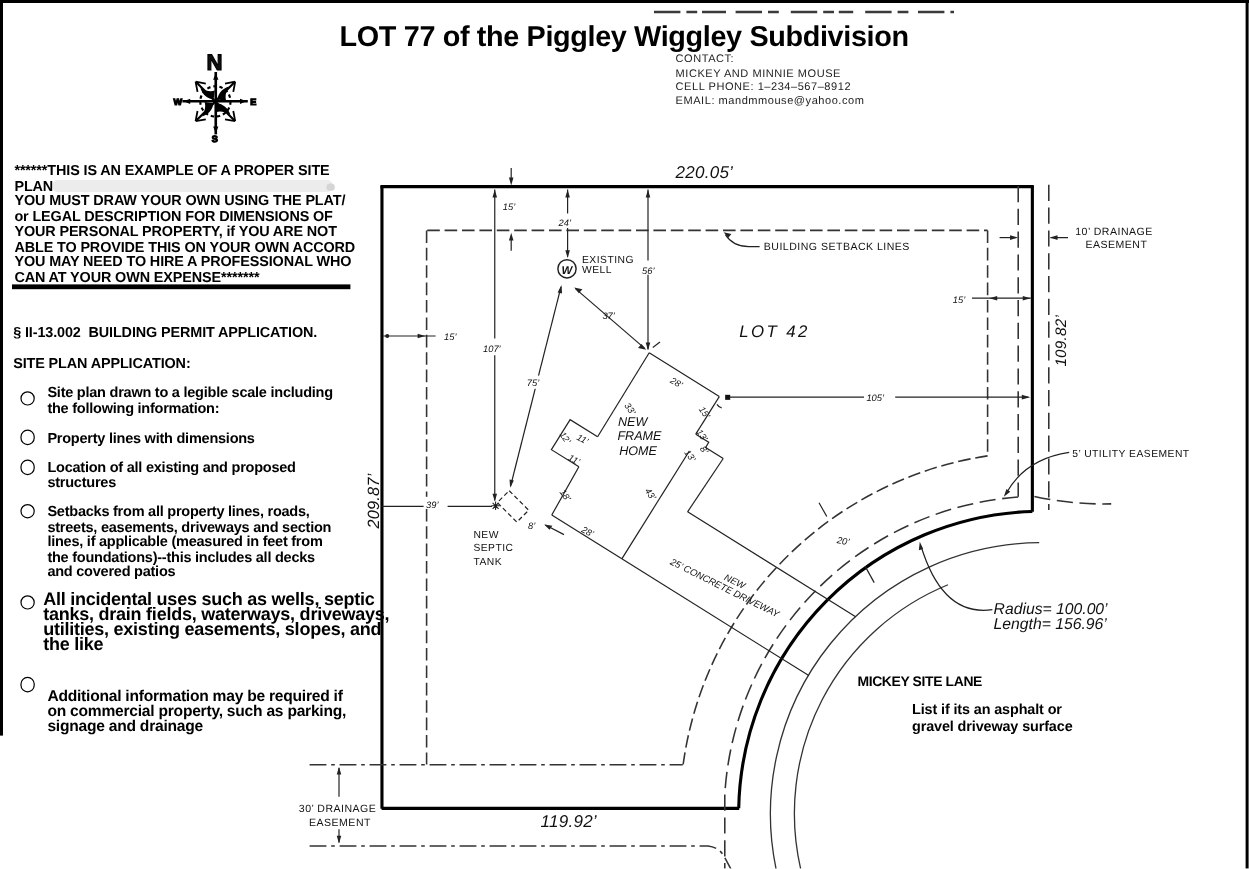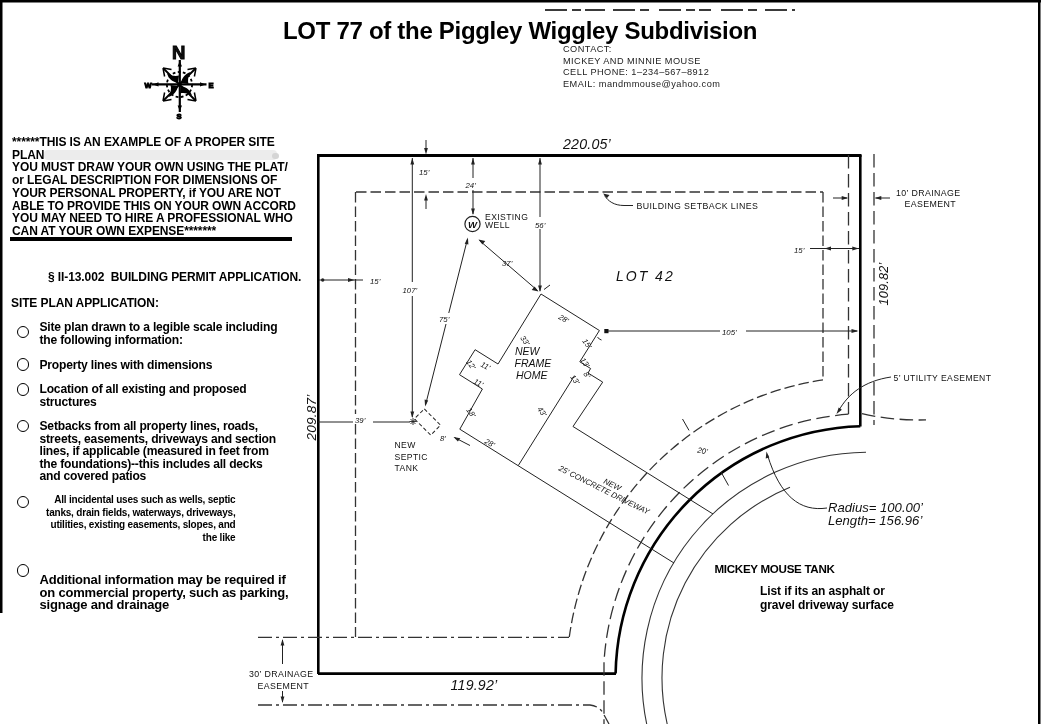--- a/index.html
+++ b/index.html
@@ -270,40 +270,40 @@
 
 <div class="t" style="left:563px;top:44px;font-size:9.2px;line-height:11.6px;letter-spacing:0.45px;color:#222;">CONTACT:<br>MICKEY AND MINNIE MOUSE<br>CELL PHONE: 1–234–567–8912<br>EMAIL: mandmmouse@yahoo.com</div>
 
 <div class="t" style="left:44px;top:150px;width:233px;height:10px;background:#ececec;border-radius:4px;"></div>
 <div class="t" style="left:272px;top:153px;width:7px;height:6px;background:#d5d5d5;border-radius:3px;"></div>
 
 <div class="t b" style="left:12px;top:136px;font-size:12px;line-height:12.72px;letter-spacing:-0.1px;">******THIS IS AN EXAMPLE OF A PROPER SITE<br>PLAN<br>YOU MUST DRAW YOUR OWN USING THE PLAT/<br>or LEGAL DESCRIPTION FOR DIMENSIONS OF<br>YOUR PERSONAL PROPERTY, if YOU ARE NOT<br>ABLE TO PROVIDE THIS ON YOUR OWN ACCORD<br>YOU MAY NEED TO HIRE A PROFESSIONAL WHO<br>CAN AT YOUR OWN EXPENSE*******</div>
 
 <div class="t" style="left:10px;top:237px;width:282px;height:3.6px;background:#000;"></div>
 
-<div class="t b" style="left:11px;top:270px;font-size:12px;letter-spacing:-0.1px;margin-left:37px;">§ II-13.002&nbsp; BUILDING PERMIT APPLICATION.</div>
+<div class="t b" style="left:11px;top:270px;font-size:12px;letter-spacing:-0.1px;">§ II-13.002&nbsp; BUILDING PERMIT APPLICATION.</div>
 
 <div class="t b" style="left:11px;top:295.5px;font-size:12px;letter-spacing:-0.1px;">SITE PLAN APPLICATION:</div>
 
 <div class="t b" style="left:39.5px;top:321px;font-size:12.1px;line-height:12.5px;letter-spacing:-0.2px;">Site plan drawn to a legible scale including<br>the following information:</div>
 
 <div class="t b" style="left:39.5px;top:358.3px;font-size:12.1px;letter-spacing:-0.2px;text-align:center;">Property lines with dimensions</div>
 
 <div class="t b" style="left:39.5px;top:420.3px;font-size:12.1px;line-height:12.5px;letter-spacing:-0.2px;">Setbacks from all property lines, roads,<br>streets, easements, driveways and section<br>lines, if applicable (measured in feet from<br>the foundations)--this includes all decks<br>and covered patios</div>
 
 <div class="t b" style="left:39.5px;top:383.3px;font-size:12.1px;line-height:12.5px;letter-spacing:-0.2px;">Location of all existing and proposed<br>structures</div>
 
-<div class="t b" style="left:46px;top:494.1px;font-size:10px;line-height:12.5px;letter-spacing:-0.2px;text-align:right;">All incidental uses such as wells, septic<br>tanks, drain fields, waterways, driveways,<br>utilities, existing easements, slopes, and<br>the like</div>
+<div class="t b" style="left:36px;top:494.1px;font-size:15px;line-height:12.5px;letter-spacing:-0.2px;">All incidental uses such as wells, septic<br>tanks, drain fields, waterways, driveways,<br>utilities, existing easements, slopes, and<br>the like</div>
 
 <div class="t b" style="left:39.5px;top:574px;font-size:13px;line-height:12.5px;letter-spacing:-0.2px;">Additional information may be required if<br>on commercial property, such as parking,<br>signage and drainage</div>
 
 <div class="t" style="left:16.6px;top:325.6px;width:10.5px;height:10.5px;border:1.9px solid #000;border-radius:50%;"></div>
 <div class="t" style="left:16.6px;top:358.1px;width:10.5px;height:10.5px;border:1.9px solid #000;border-radius:50%;"></div>
 <div class="t" style="left:16.6px;top:383px;width:10.5px;height:10.5px;border:1.9px solid #000;border-radius:50%;"></div>
 <div class="t" style="left:16.6px;top:419.7px;width:10.5px;height:10.5px;border:1.9px solid #000;border-radius:50%;"></div>
 <div class="t" style="left:16.6px;top:495.8px;width:10.5px;height:10.5px;border:1.9px solid #000;border-radius:50%;"></div>
 <div class="t" style="left:16.6px;top:564.4px;width:10.5px;height:10.5px;border:1.9px solid #000;border-radius:50%;"></div>
 
-<div class="t b" style="left:714.5px;top:561.5px;font-size:11.6px;letter-spacing:-0.3px;">MICKEY MOUSE TANK</div>
+<div class="t b" style="left:714.5px;top:561.5px;font-size:11.6px;letter-spacing:-0.3px;">MICKEY SITE LANE</div>
 
 <div class="t b" style="left:760px;top:583.5px;font-size:12px;line-height:14.6px;letter-spacing:-0.1px;">List if its an asphalt or<br>gravel driveway surface</div>
 
 </div>
 
 </body></html>

